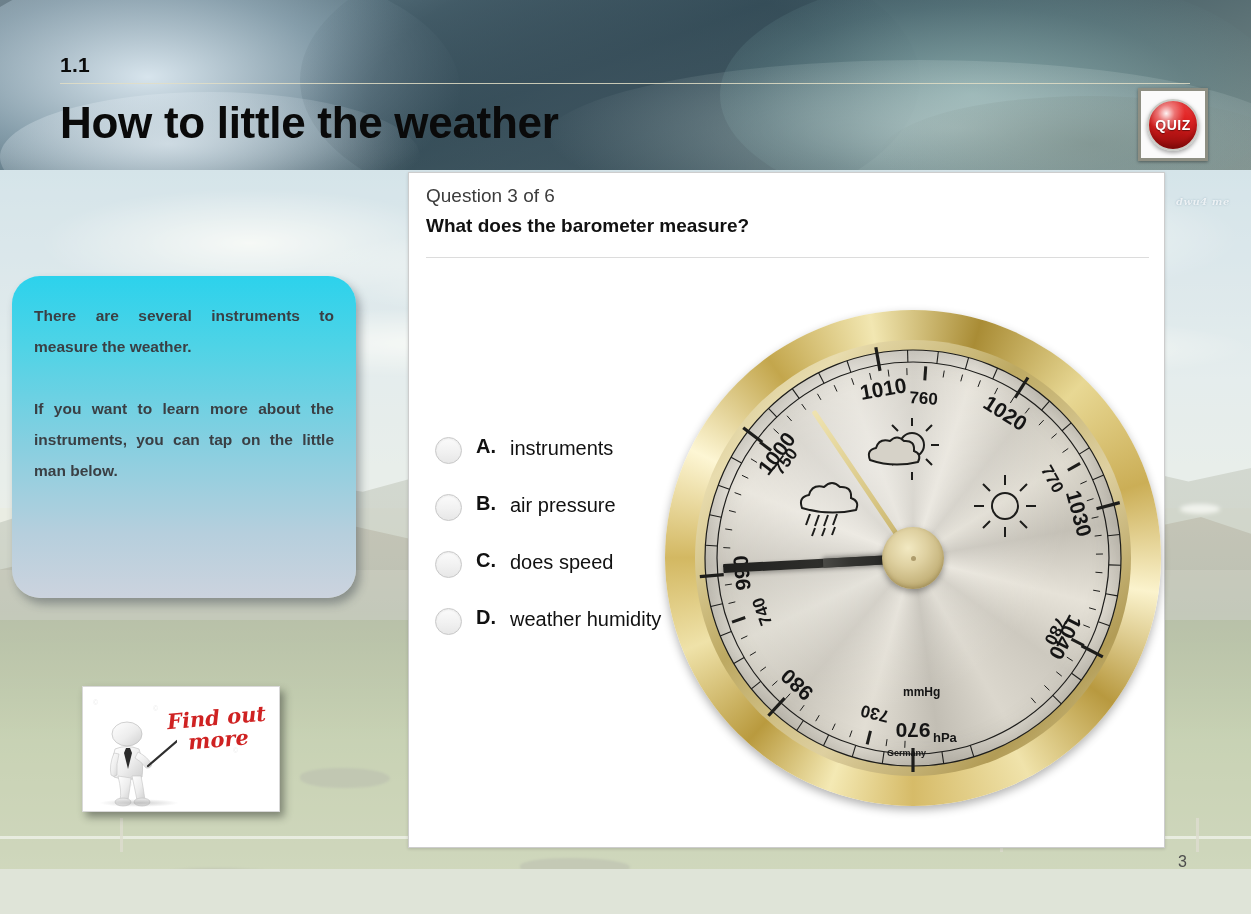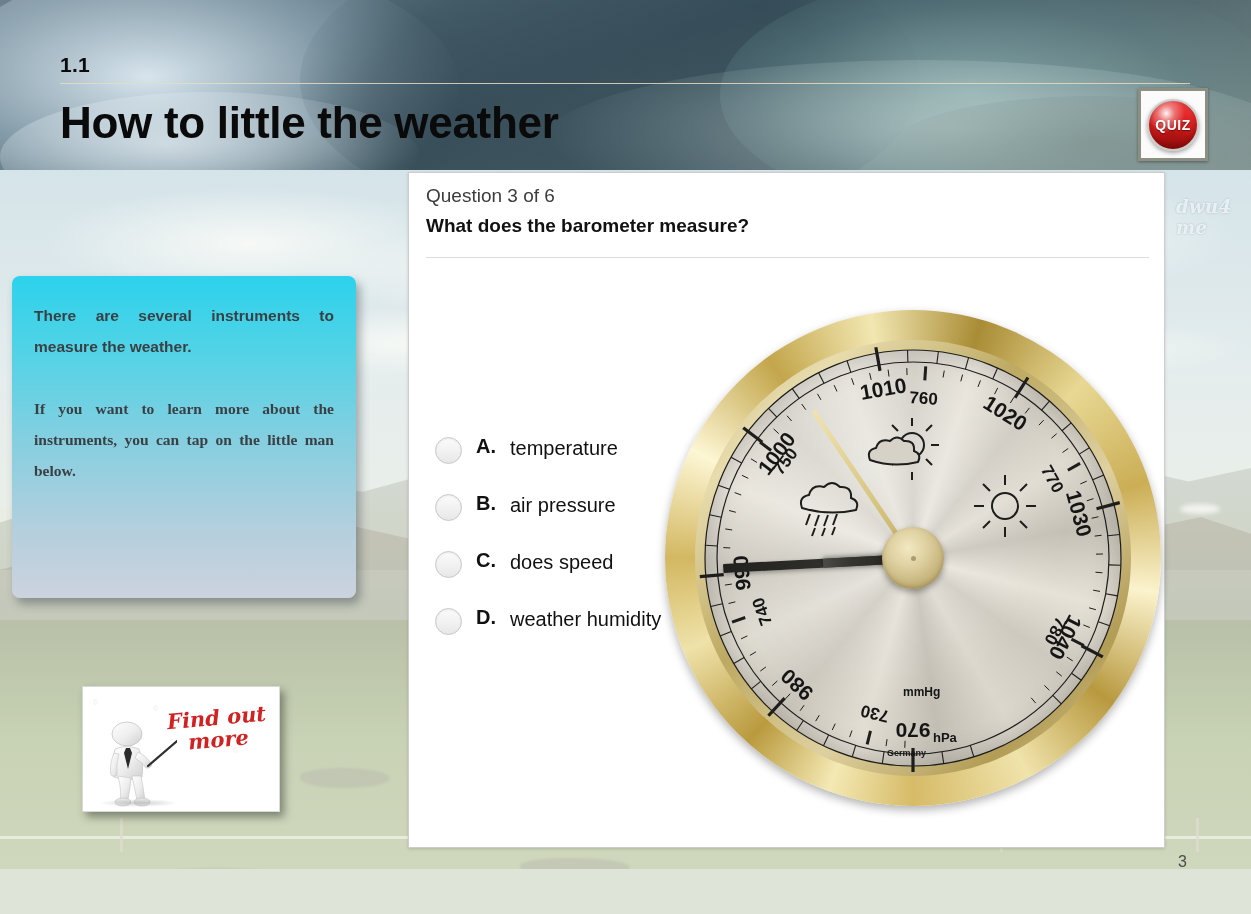--- a/index.html
+++ b/index.html
@@ -135,31 +135,31 @@
     box-shadow: inset 0 -3px 6px rgba(90,0,0,.5), 0 2px 4px rgba(0,0,0,.35);
   }
   .quiz-ball span {
     font-size: 14px; font-weight: bold; color: #fff; letter-spacing: .5px;
     text-shadow: 0 1px 1px rgba(0,0,0,.45);
   }
 
   
   .info-box {
     position: absolute; left: 12px; top: 276px; width: 344px; height: 322px;
-    border-radius: 8px;
+    border-radius: 28px;
     background: linear-gradient(180deg, #2cd2ec 0%, #4fd3e6 22%, #86cfe0 52%, #b6cfdd 80%, #ccd3de 100%);
     box-shadow: 4px 6px 10px rgba(40,50,60,.38);
     padding: 24px 22px 0 22px;
   }
   .info-p {
     font-size: 15.5px; font-weight: bold; color: #3a3f44; line-height: 31px;
     text-align: justify; text-justify: inter-word;
   }
   .info-p + .info-p { margin-top: 31px; }
-  .info-p.last { text-align: justify; font-family: Liberation Serif, serif; }
+  .info-p.last { text-align: justify; }
 
   
   .fom-card {
     position: absolute; left: 82px; top: 686px; width: 198px; height: 126px;
     background: #fff; border: 1px solid #d9d9d9;
     box-shadow: 4px 5px 8px rgba(30,35,30,.45);
     overflow: hidden;
   }
   .fom-text {
     position: absolute; left: 82px; top: 20px; width: 105px;
@@ -299,21 +299,21 @@
   }
 
   .page-num {
     position: absolute; left: 1178px; top: 853px;
     font-size: 16px; color: #4c4c4c;
   }
 
   .watermark {
     position: absolute; left: 1176px; top: 196px;
     font-family: "DejaVu Serif", serif; font-style: italic; font-weight: bold;
-    font-size: 18px; color: rgba(255,255,255,.75);
+    font-size: 10px; color: rgba(255,255,255,.75);
     text-shadow: 0 0 2px rgba(120,150,170,.6);
     letter-spacing: .5px;
   }
   .fom-wm {
     position: absolute; font-size: 7px; color: rgba(140,140,140,.18);
     font-family: "Liberation Sans", sans-serif;
   }
 </style>
 </head>
 <body>
@@ -421,21 +421,21 @@
 
   <div class="panel">
     <div class="q-num">Question 3 of 6</div>
     <div class="q-text">What does the barometer measure?</div>
     <div class="q-rule"></div>
 
     <div class="options">
       <div class="opt">
         <div class="radio"></div>
         <div class="opt-letter">A.</div>
-        <div class="opt-label">temperature</div>
+        <div class="opt-label">instruments</div>
       </div>
       <div class="opt">
         <div class="radio"></div>
         <div class="opt-letter">B.</div>
         <div class="opt-label">air pressure</div>
       </div>
       <div class="opt">
         <div class="radio"></div>
         <div class="opt-letter">C.</div>
         <div class="opt-label">does speed</div>

